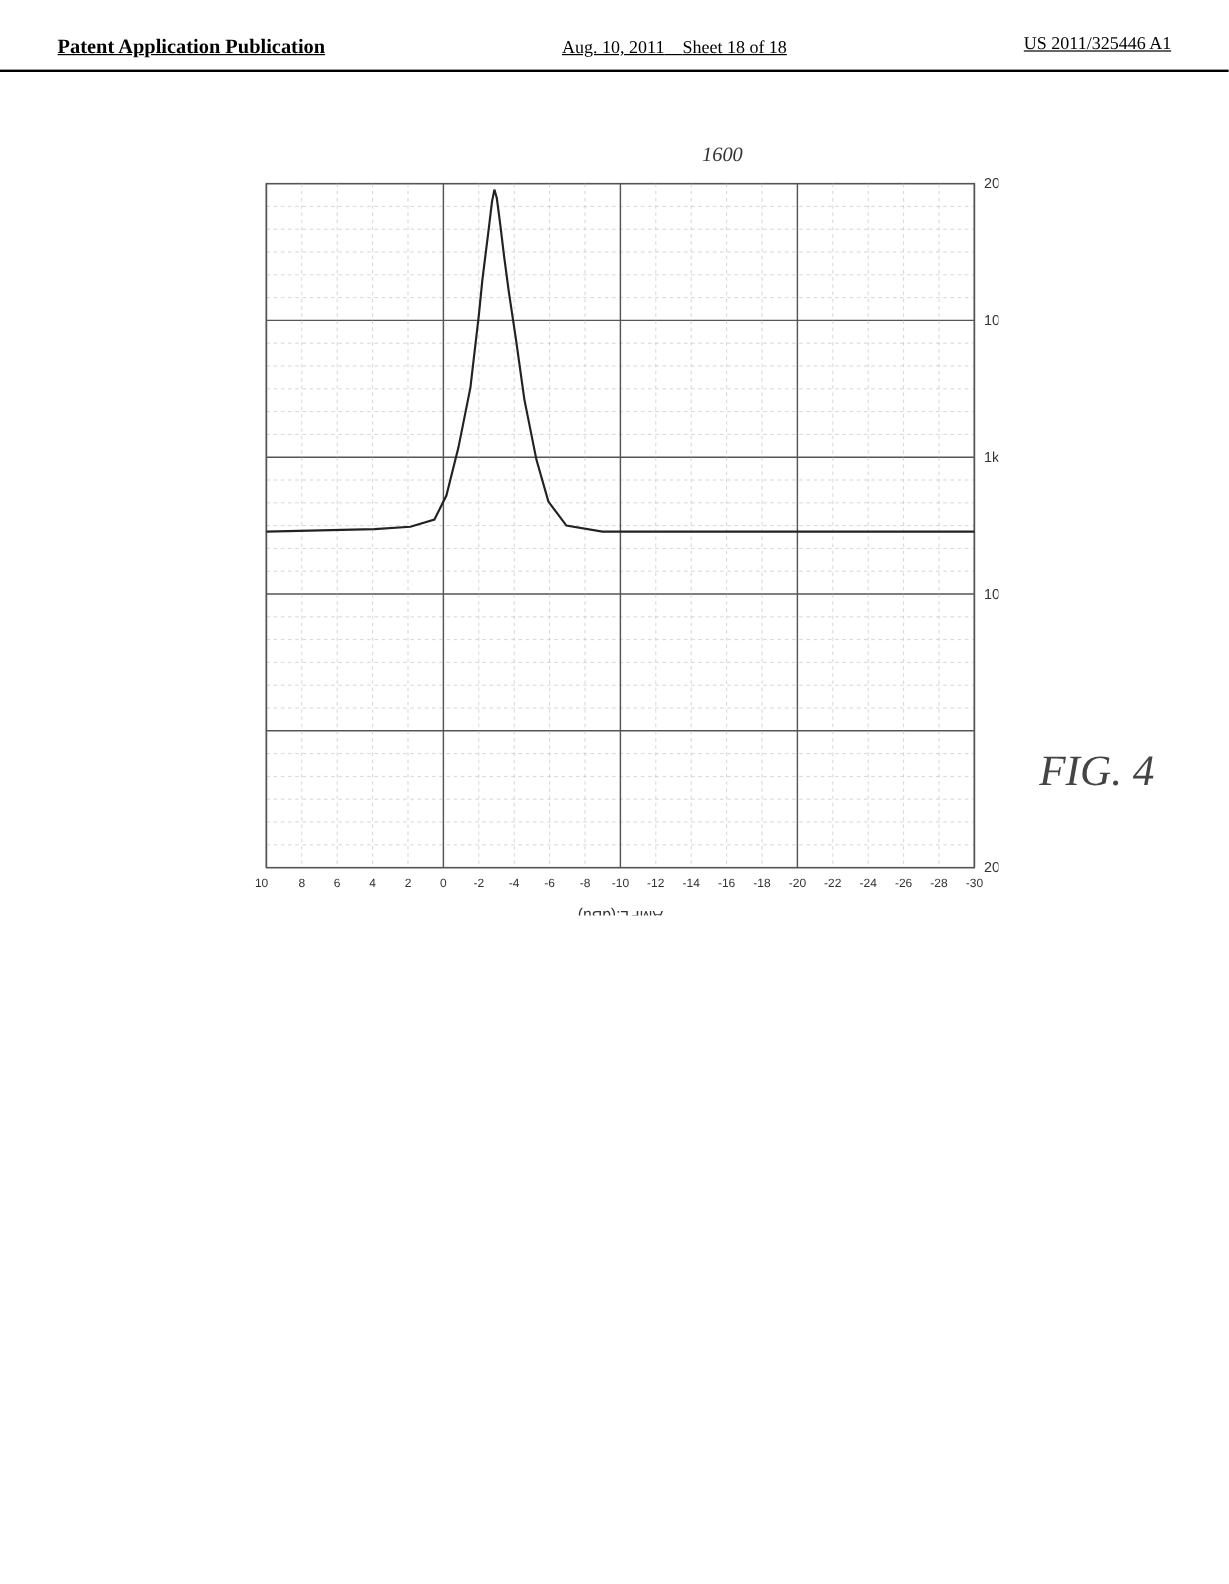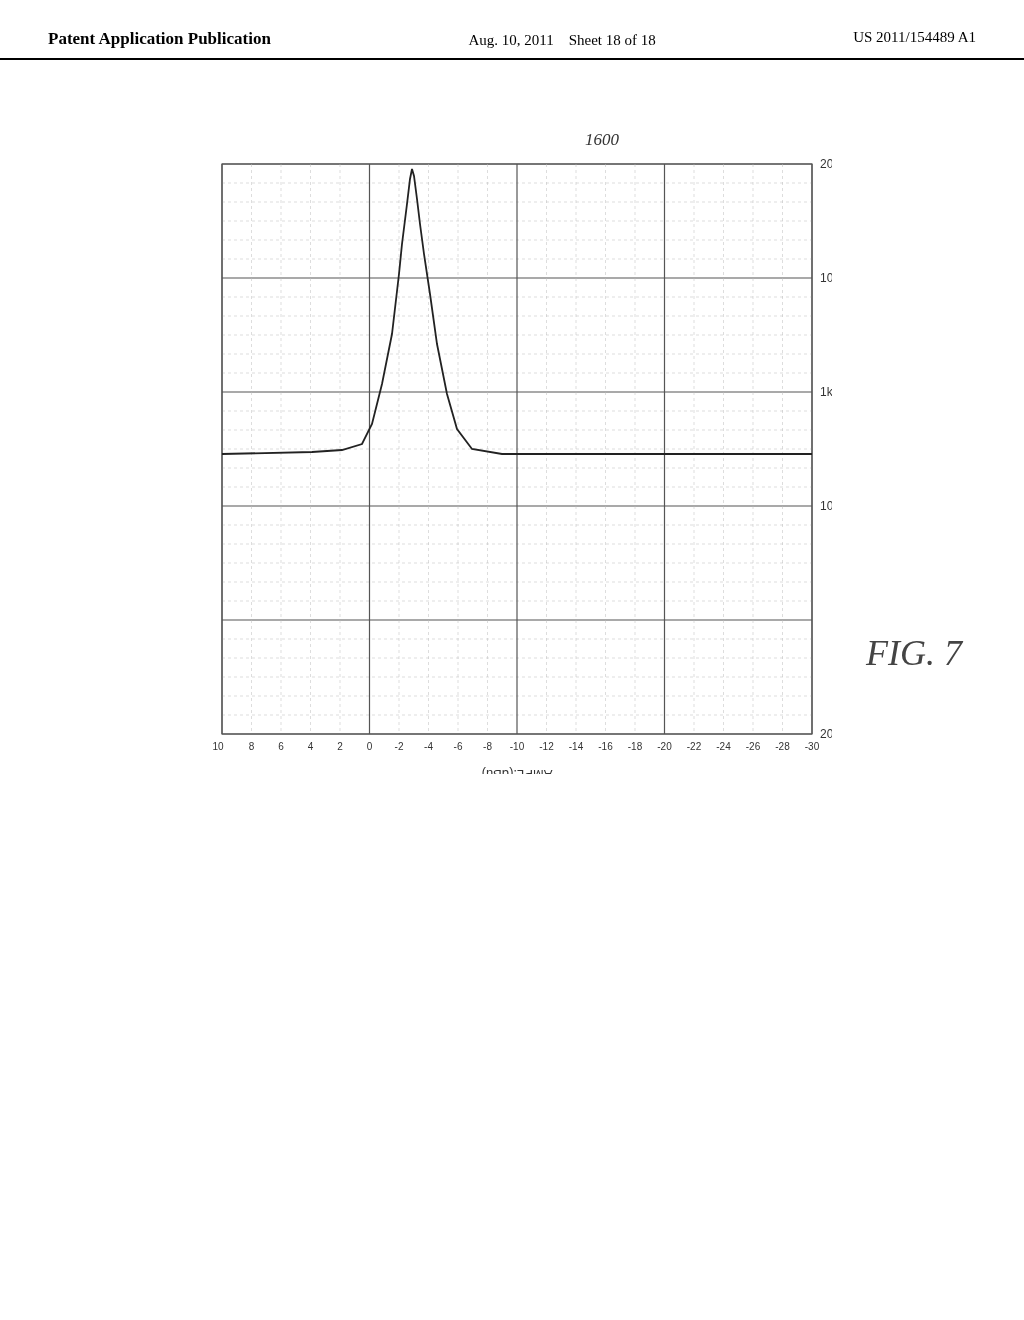--- a/index.html
+++ b/index.html
@@ -12,20 +12,21 @@
       overflow: hidden;
     }
 
     .page-header {
       display: flex;
       justify-content: space-between;
       align-items: flex-start;
       padding: 28px 48px 12px 48px;
       border-bottom: 2px solid #000;
       padding-bottom: 6px;
+      text-decoration: underline;
     }
 
     .header-left {
       font-size: 17px;
       font-weight: bold;
       line-height: 1.3;
     }
 
     .header-center {
       font-size: 15px;
@@ -44,21 +45,21 @@
       flex-direction: column;
       align-items: center;
       padding: 40px 0 0 0;
     }
 
     .figure-container {
       display: flex;
       flex-direction: row;
       align-items: center;
       justify-content: flex-end;
-      margin-top: 30px;
+      margin-top: 19px;
       position: relative;
     }
 
     .graph-wrapper {
       position: relative;
       display: flex;
       flex-direction: column;
       align-items: center;
     }
 
@@ -80,21 +81,21 @@
 
 <div class="page-header">
   <div class="header-left">
     <span>Patent Application Publication</span>
   </div>
   <div class="header-center">
     <span>Aug. 10, 2011</span>&nbsp;&nbsp;&nbsp;
     <span>Sheet 18 of 18</span>
   </div>
   <div class="header-right">
-    <span>US 2011/154489 A1</span>
+    <span>US 2011/325446 A1</span>
   </div>
 </div>
 
 <div class="content-area">
   <div class="figure-container">
     <div class="graph-wrapper">
 
       <div class="label-1600" style="position:relative;top:0;left:0;margin-bottom:4px;margin-left:180px;">
         <span style="font-style:italic;font-size:17px;">1600</span>
       </div>
@@ -222,16 +223,16 @@
         <text x="531.5" y="596" font-size="10" font-family="Arial, sans-serif" fill="#333" text-anchor="middle">-24</text>
         <text x="561" y="596" font-size="10" font-family="Arial, sans-serif" fill="#333" text-anchor="middle">-26</text>
         <text x="590.5" y="596" font-size="10" font-family="Arial, sans-serif" fill="#333" text-anchor="middle">-28</text>
         <text x="620" y="596" font-size="10" font-family="Arial, sans-serif" fill="#333" text-anchor="middle">-30</text>
 
         <text x="325" y="616" font-size="13" font-family="Arial, sans-serif" fill="#333" text-anchor="middle" transform="rotate(180, 325, 616)">AMPL.(dBu)</text>
 
         <text x="658" y="295" font-size="13" font-family="Arial, sans-serif" fill="#333" text-anchor="middle" transform="rotate(90, 658, 295)">FREQ. (Hz)</text>
       </svg>
 
-      <div style="position:absolute; right:-130px; bottom:100px; font-style:italic; font-size:36px; color:#444; font-family:'Times New Roman',serif;">FIG. 7</div>
+      <div style="position:absolute; right:-130px; bottom:100px; font-style:italic; font-size:36px; color:#444; font-family:'Times New Roman',serif;">FIG. 4</div>
     </div>
   </div>
 </div>
 
 </body></html>

